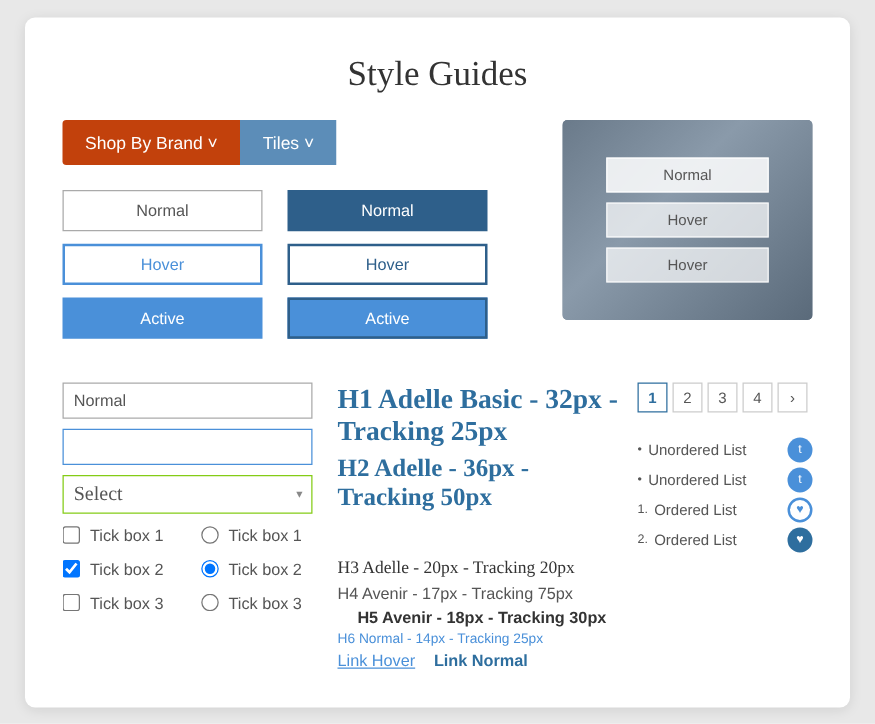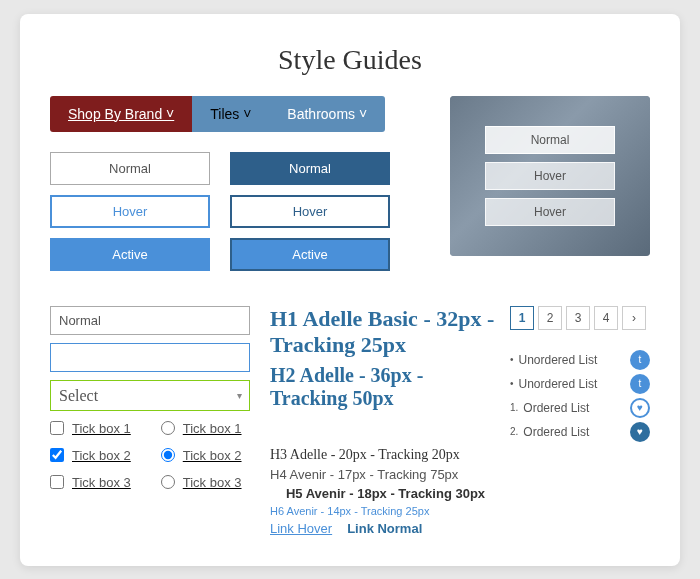--- a/index.html
+++ b/index.html
@@ -33,28 +33,27 @@
       width: 380px;
     }
     .nav-tab {
       padding: 10px 18px;
       font-size: 14px;
       cursor: pointer;
       border: none;
       font-family: Arial, sans-serif;
     }
     .nav-tab-brand {
-      background: #7f1d1d;
+      background: #c2410c;
       color: #fff;
       border-radius: 3px 0 0 3px;
-      text-decoration: underline;
     }
     .nav-tab-tiles {
       background: #5c8db8;
-      color: #000000;
+      color: #ffffff;
       text-align: center;
     }
     .nav-tab-bathrooms {
       background: #5c8db8;
       color: #fff;
       border-radius: 0 3px 3px 0;
     }
     
     .buttons-section {
       display: flex;
@@ -240,21 +239,20 @@
     
     .checkbox-section {
       display: flex;
       gap: 30px;
       margin-top: 10px;
     }
     .checkbox-col {
       display: flex;
       flex-direction: column;
       gap: 12px;
-      text-decoration: underline;
     }
     .checkbox-item {
       display: flex;
       align-items: center;
       gap: 8px;
       font-size: 13px;
       color: #555;
       font-family: Arial, sans-serif;
     }
     .checkbox-item input[type="checkbox"] {
@@ -454,21 +452,20 @@
 
 <div class="card">
   <h1 class="page-title">Style Guides</h1>
 
   <div class="top-row">
     <div class="top-left">
 
       <div class="nav-tabs">
         <button class="nav-tab nav-tab-brand">Shop By Brand ˅</button>
         <button class="nav-tab nav-tab-tiles">Tiles ˅</button>
-        <button class="nav-tab nav-tab-bathrooms">Bathrooms ˅</button>
       </div>
 
       <div class="buttons-section">
 
         <div class="btn-col">
           <button class="btn-normal-outline">Normal</button>
           <button class="btn-hover-outline">Hover</button>
           <button class="btn-active-blue">Active</button>
         </div>
 
@@ -537,21 +534,21 @@
       </div>
     </div>
 
     <div class="bottom-right">
       <div class="typo-col">
         <div class="h1-style">H1 Adelle Basic - 32px - Tracking 25px</div>
         <div class="h2-style">H2 Adelle - 36px - Tracking 50px</div>
         <div class="h3-style">H3 Adelle - 20px - Tracking 20px</div>
         <div class="h4-style">H4 Avenir - 17px - Tracking 75px</div>
         <div class="h5-style">H5 Avenir - 18px - Tracking 30px</div>
-        <div class="h6-style">H6 Avenir - 14px - Tracking 25px</div>
+        <div class="h6-style">H6 Normal - 14px - Tracking 25px</div>
         <div class="link-section">
           <a class="link-hover">Link Hover</a>
           <a class="link-normal">Link Normal</a>
         </div>
       </div>
 
       <div class="side-widgets">
         <div class="pagination">
           <button class="page-btn-active">1</button>
           <button class="page-btn">2</button>

